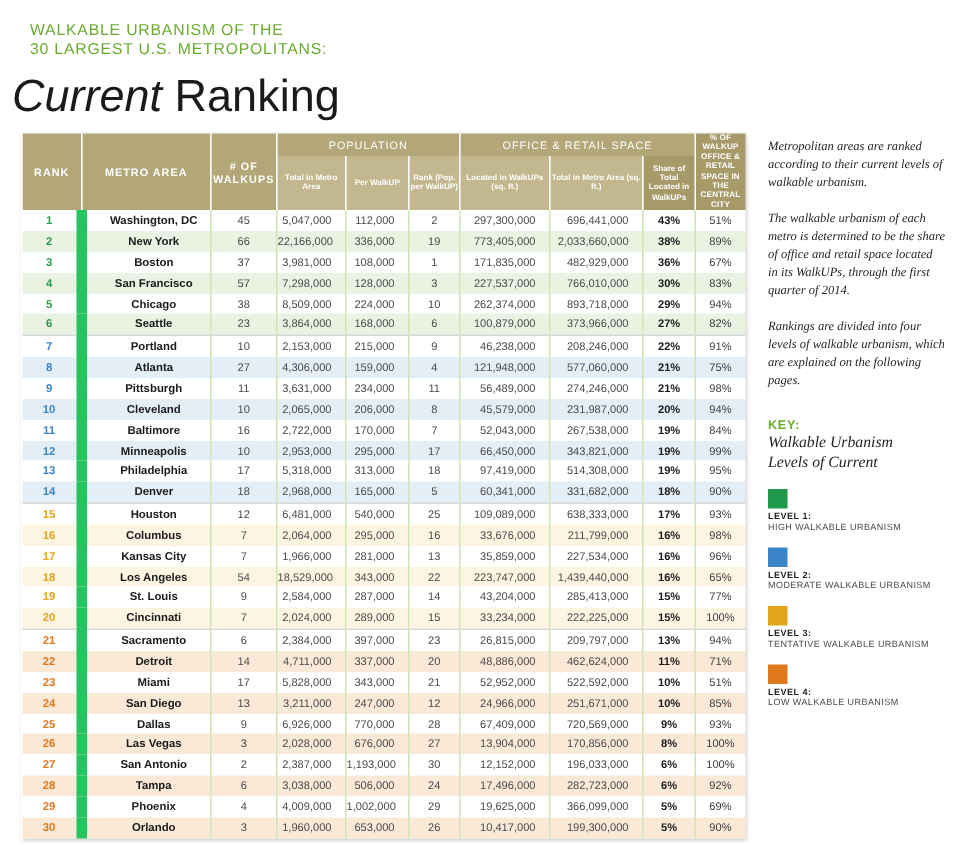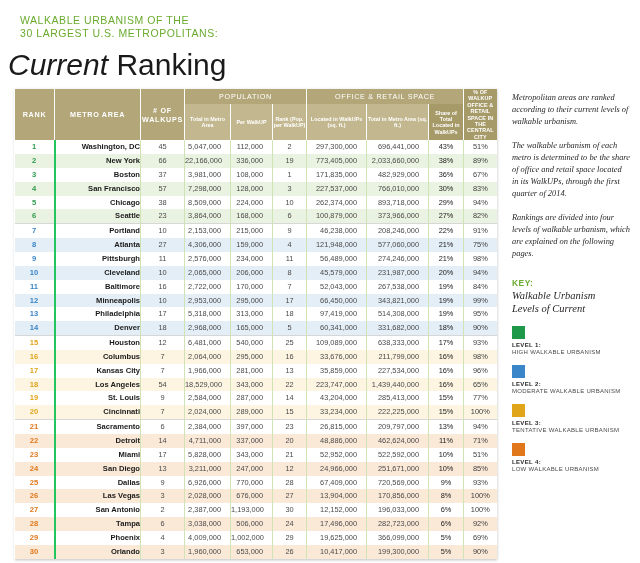--- a/index.html
+++ b/index.html
@@ -66,26 +66,26 @@
   tbody tr{height:13.85px;}
   tbody td{
     height:13.85px;line-height:13.85px;
     font-size:7.4px;color:#3c3c3c;
     text-align:center;vertical-align:middle;
     border-left:1px solid #cfe3b5;
     white-space:nowrap;
   }
   tbody td.rank{font-weight:bold;font-size:7.6px;border-left:none;}
   tbody td.metro{
-    text-align:right;padding-left:7px;color:#1a1a1a;font-weight:bold;font-size:7.6px;
-    border-left:2px solid #22c55e;
+    text-align:center;padding-left:7px;color:#1a1a1a;font-weight:bold;font-size:7.6px;
+    border-left:7px solid #22c55e;
   }
   tbody td.num{color:#4a4a4a;}
   tbody td.right{text-align:right;padding-right:9px;color:#4a4a4a;}
-  tbody td.share{font-weight:normal;color:#1a1a1a;}
+  tbody td.share{font-weight:bold;color:#1a1a1a;}
   tbody td.pct{color:#3c3c3c;}
 
   
   tr.grpstart td{border-top:1px solid #d7d7d7;}
 
   
   .L1 .rank{color:#2e9b4e;}
   .L2 .rank{color:#3a86c8;}
   .L3 .rank{color:#e0a51b;}
   .L4 .rank{color:#e0781b;}
@@ -268,21 +268,21 @@
             <td class="num">4</td>
             <td class="right num">121,948,000</td>
             <td class="right num">577,060,000</td>
             <td class="share">21%</td>
             <td class="pct">75%</td>
           </tr>
           <tr class="row L2">
             <td class="rank">9</td>
             <td class="metro">Pittsburgh</td>
             <td class="num">11</td>
-            <td class="right num">2,576,000</td>
+            <td class="right num">3,631,000</td>
             <td class="right num">234,000</td>
             <td class="num">11</td>
             <td class="right num">56,489,000</td>
             <td class="right num">274,246,000</td>
             <td class="share">21%</td>
             <td class="pct">98%</td>
           </tr>
           <tr class="row L2 alt">
             <td class="rank">10</td>
             <td class="metro">Cleveland</td>

